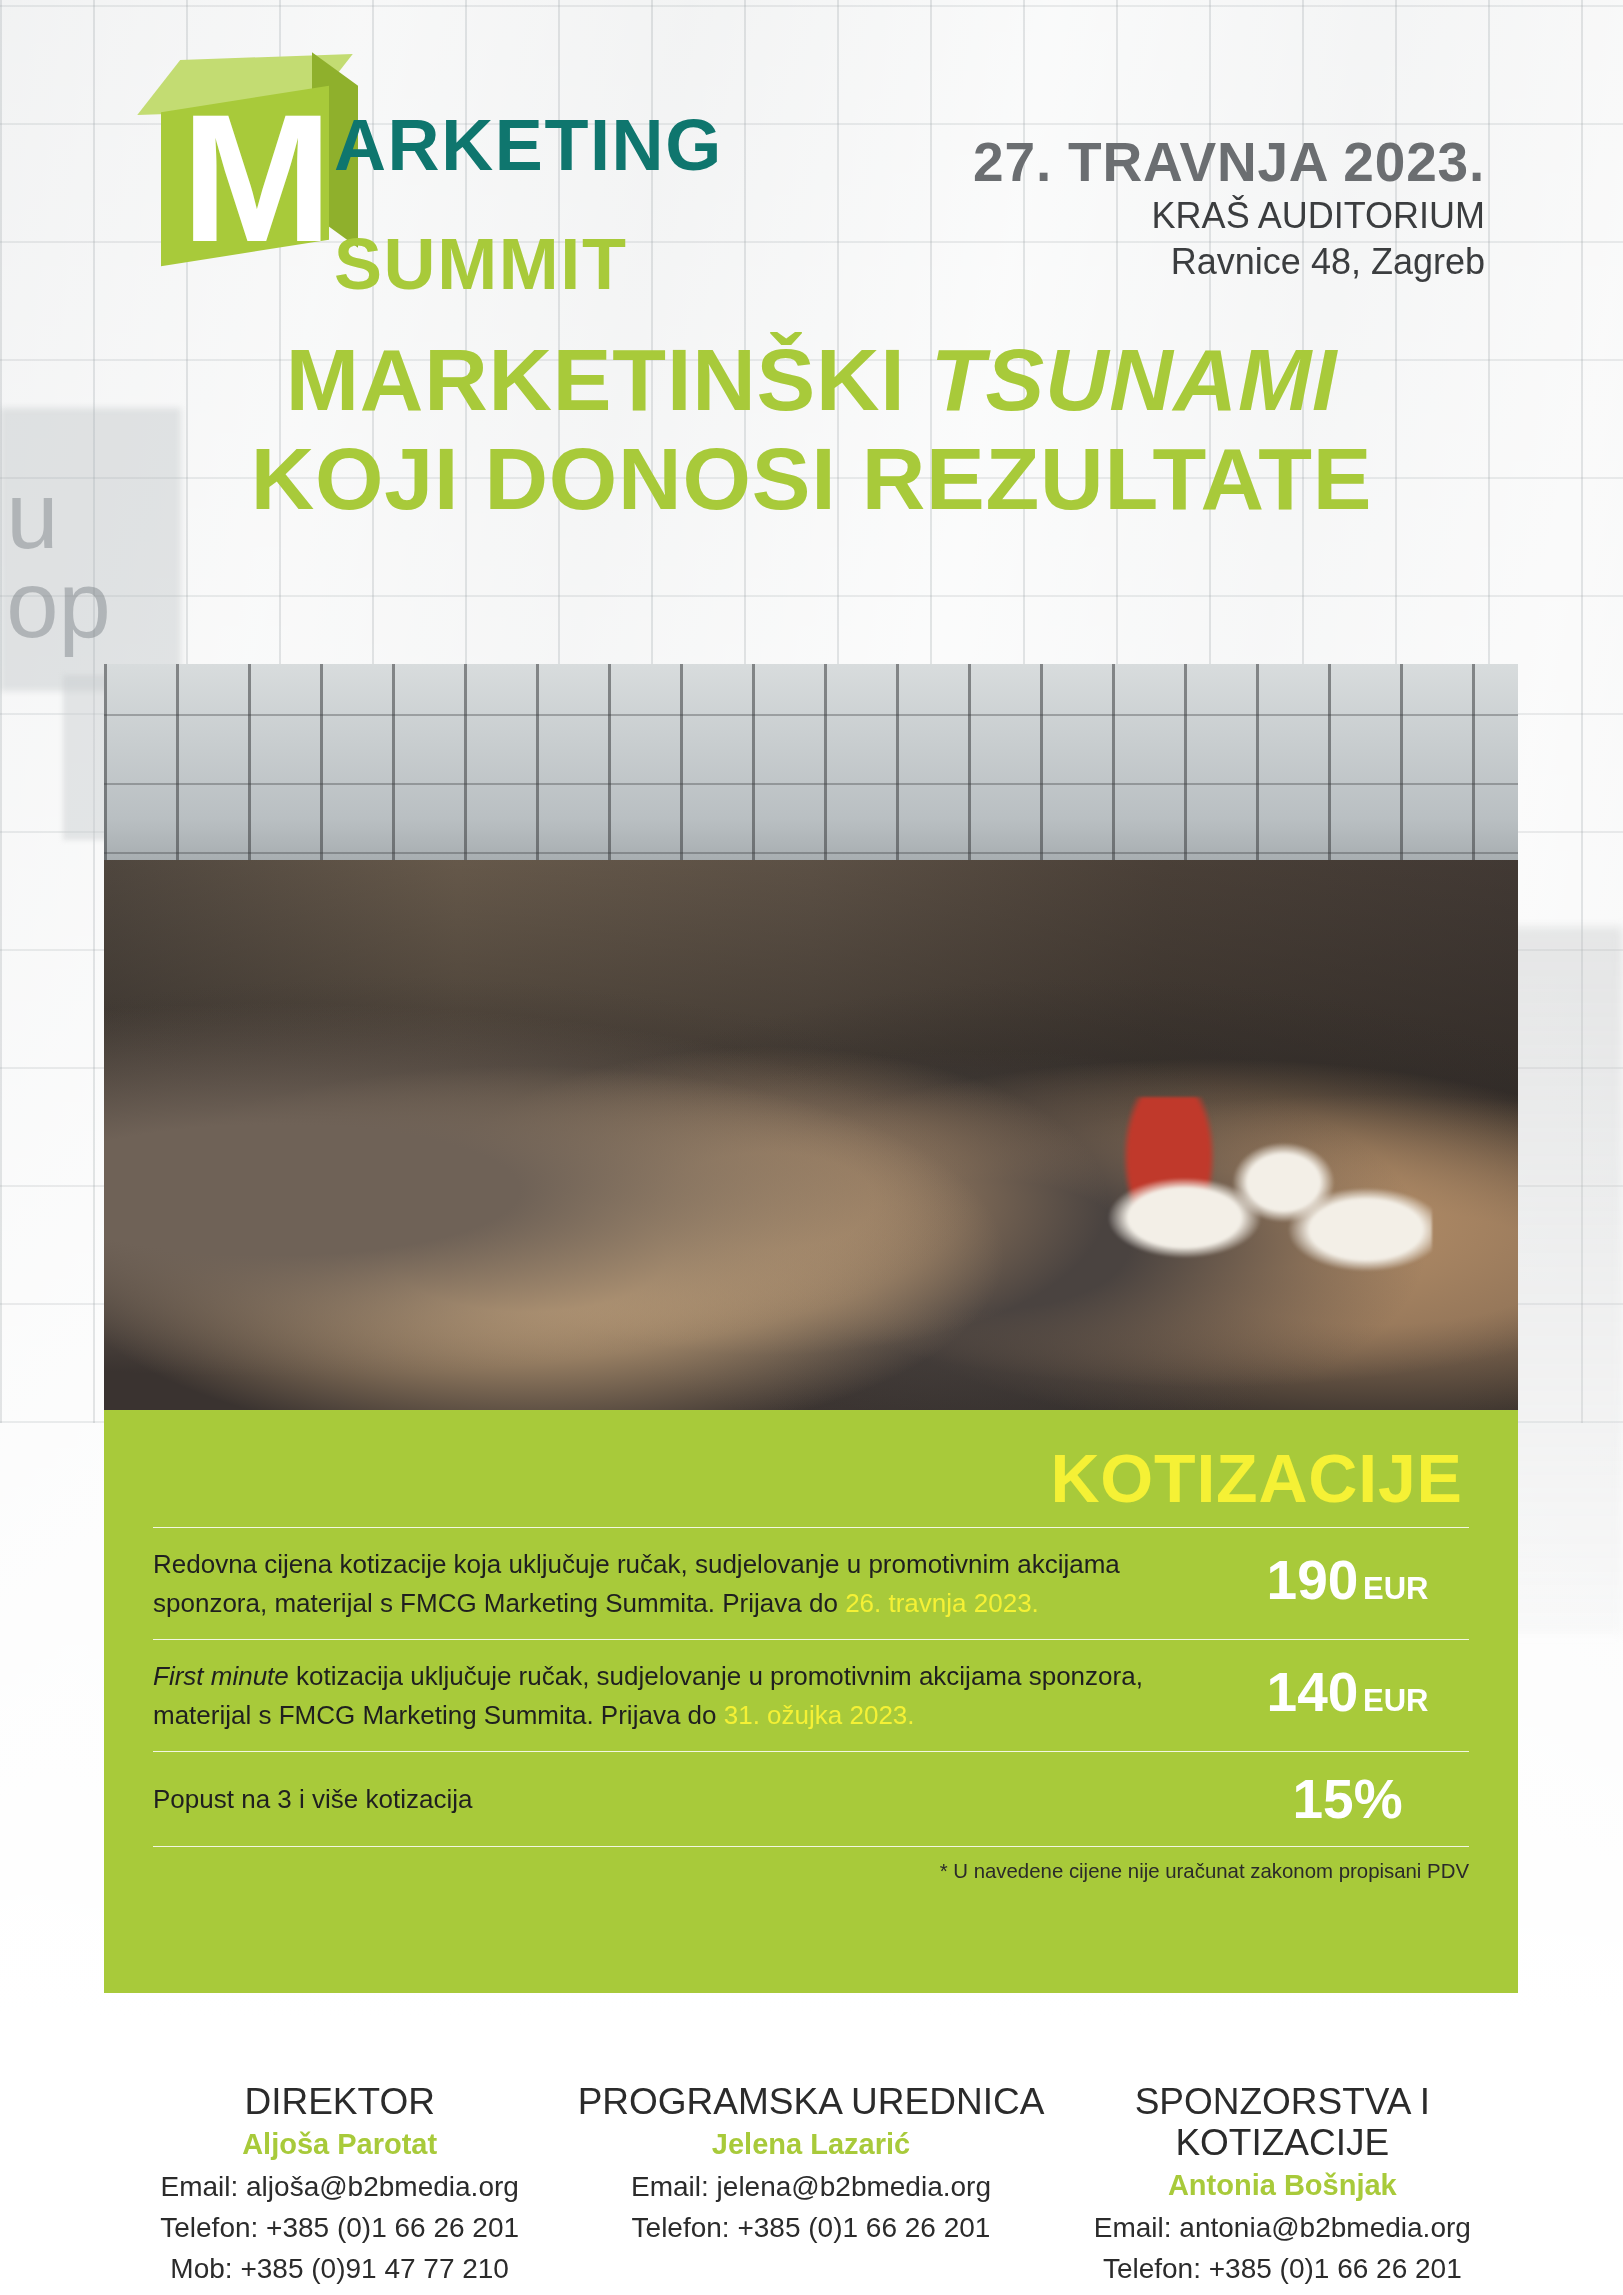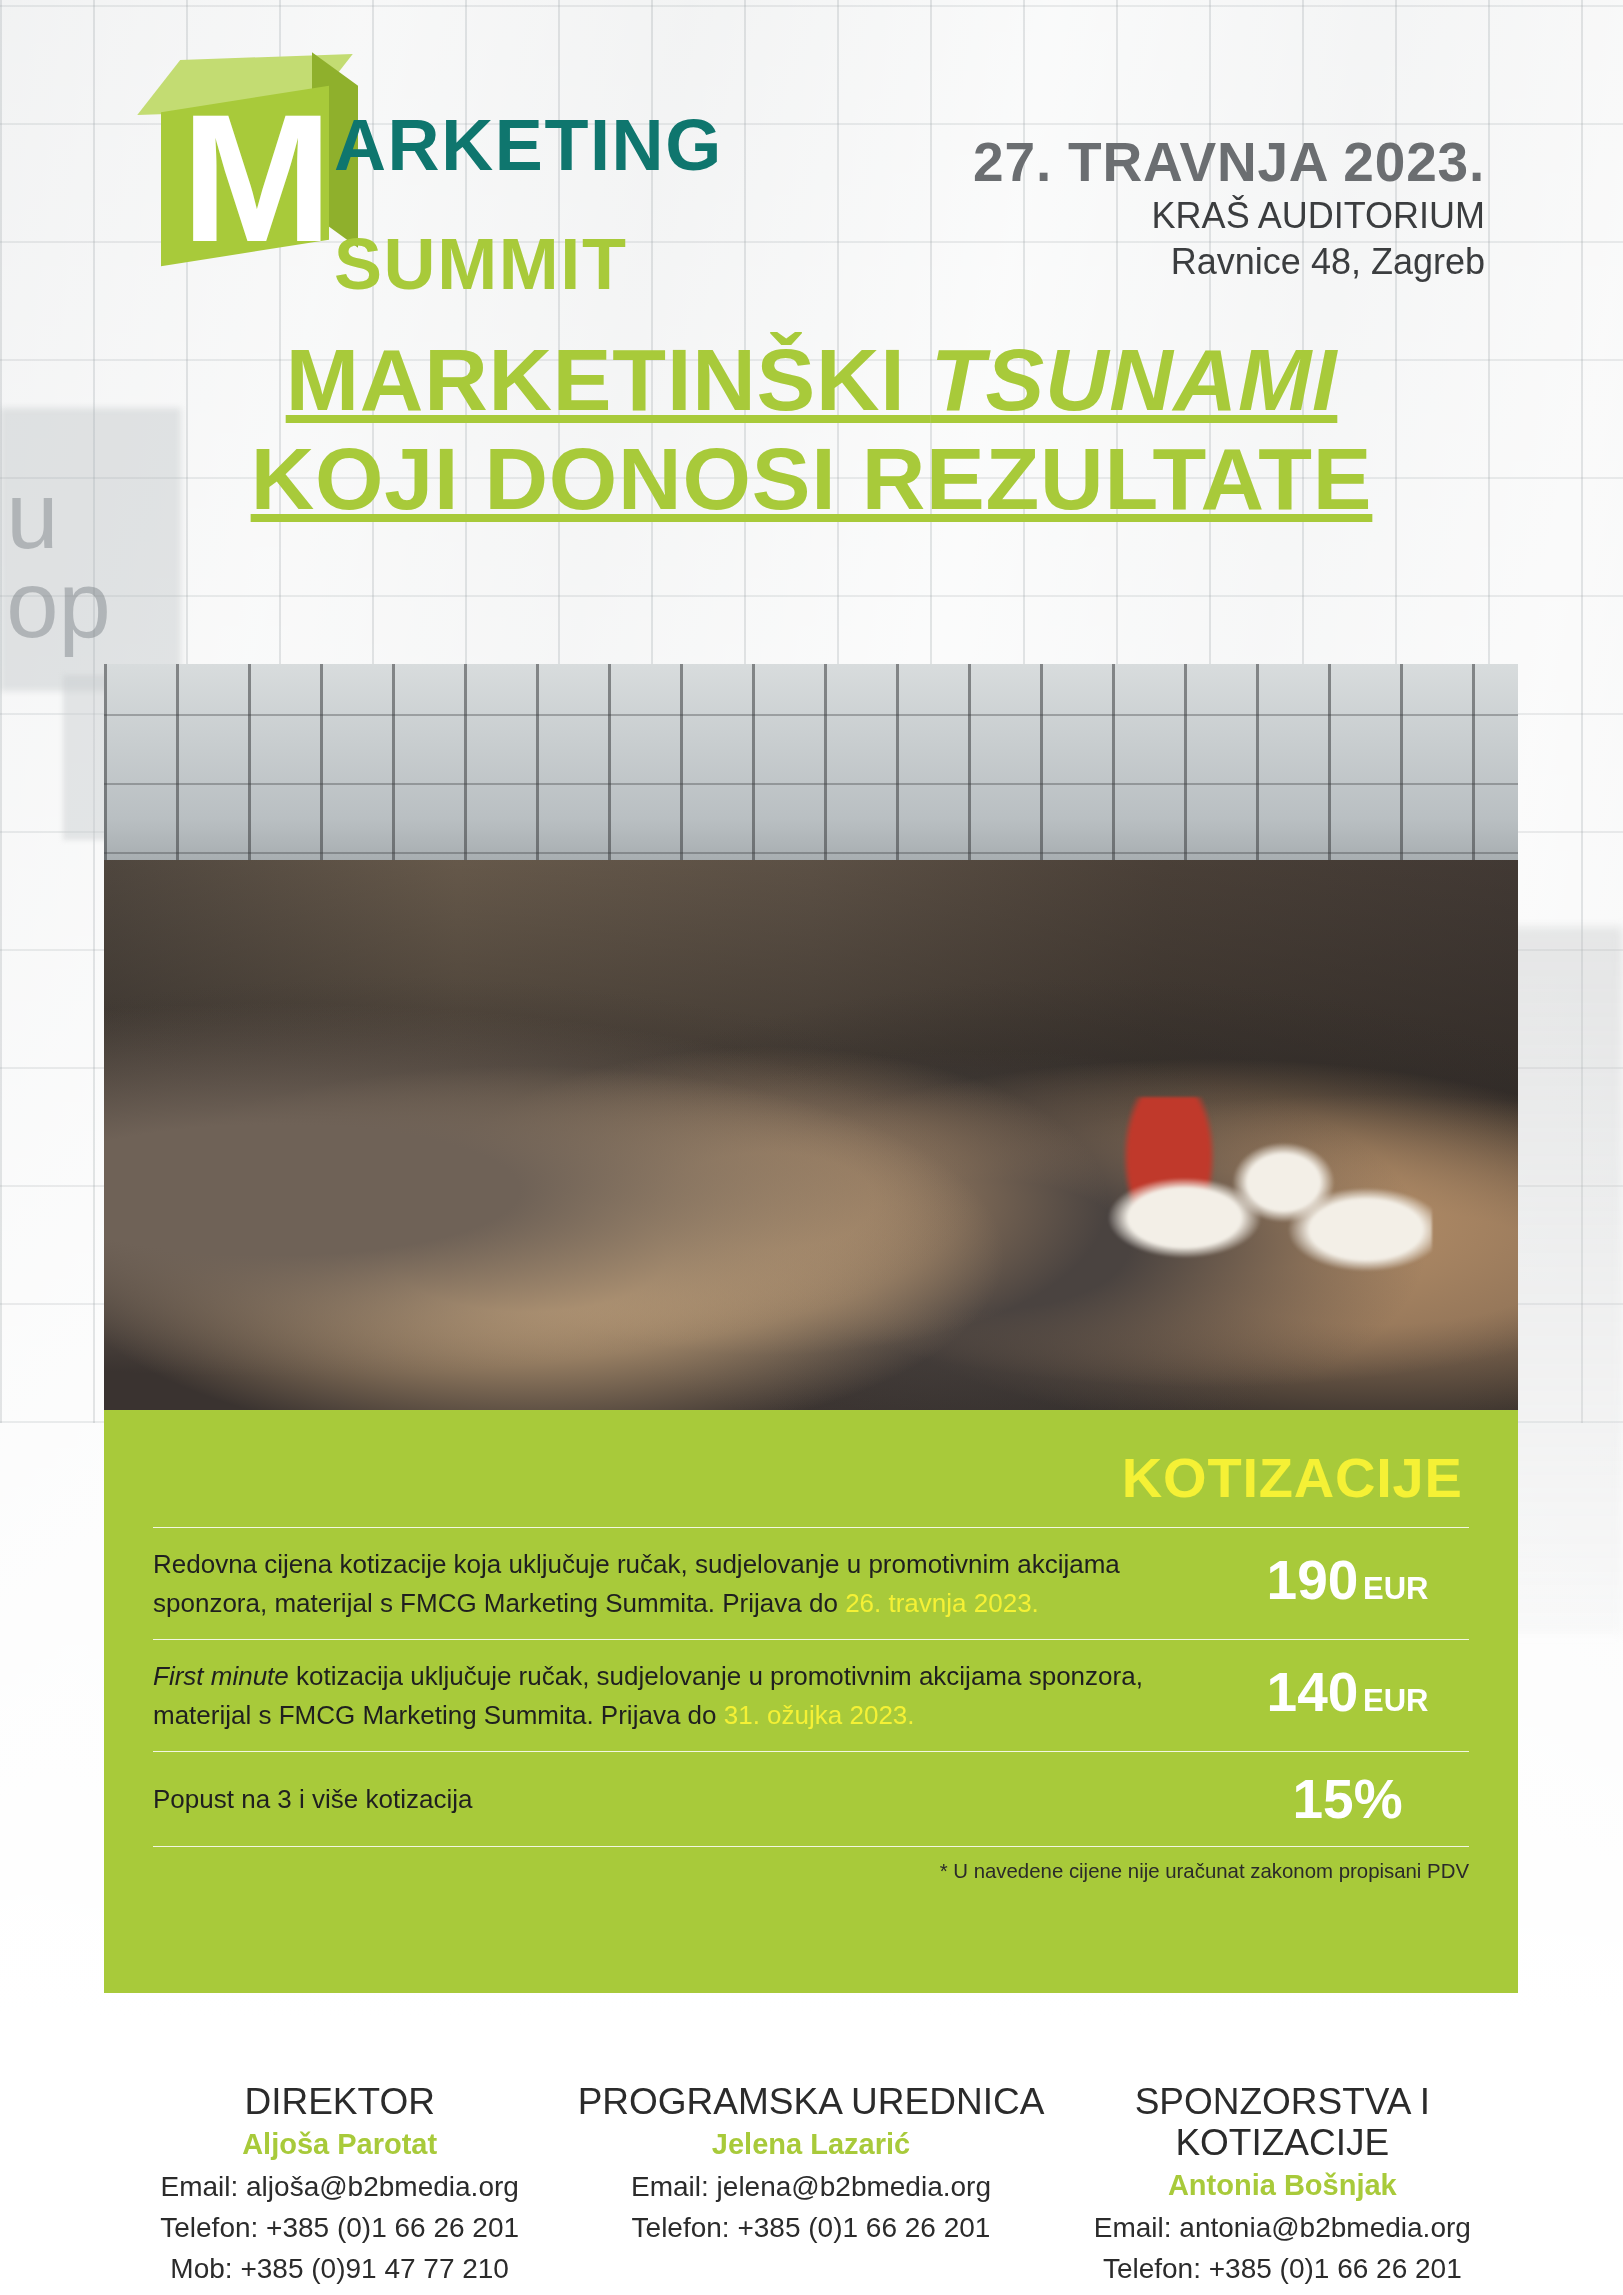--- a/index.html
+++ b/index.html
@@ -176,21 +176,20 @@
   .headline {
     position: absolute;
     top: 330px;
     left: 0; right: 0;
     text-align: center;
     color: #a8ca3a;
     font-weight: bold;
     font-size: 88px;
     line-height: 99px;
     letter-spacing: 0.8px;
-    text-decoration: underline;
   }
   .headline .it { font-style: italic; }
 
   
   .hero {
     position: absolute;
     left: 104px;
     top: 664px;
     width: 1414px;
     height: 746px;
@@ -245,21 +244,21 @@
     top: 1410px;
     width: 1414px;
     height: 583px;
     background: #a8ca3a;
     box-sizing: border-box;
     padding: 27px 49px 19px 49px;
   }
   .pricing-title {
     text-align: right;
     color: #f5f135;
-    font-size: 56px;
+    font-size: 68px;
     line-height: 82px;
     font-weight: bold;
     letter-spacing: 0.8px;
     margin: 0 6.3px 7.9px 0;
   }
   .price-row {
     display: flex;
     align-items: center;
     border-top: 1.6px solid rgba(255,255,255,0.85);
     padding: 17.3px 0 15.7px 0;

